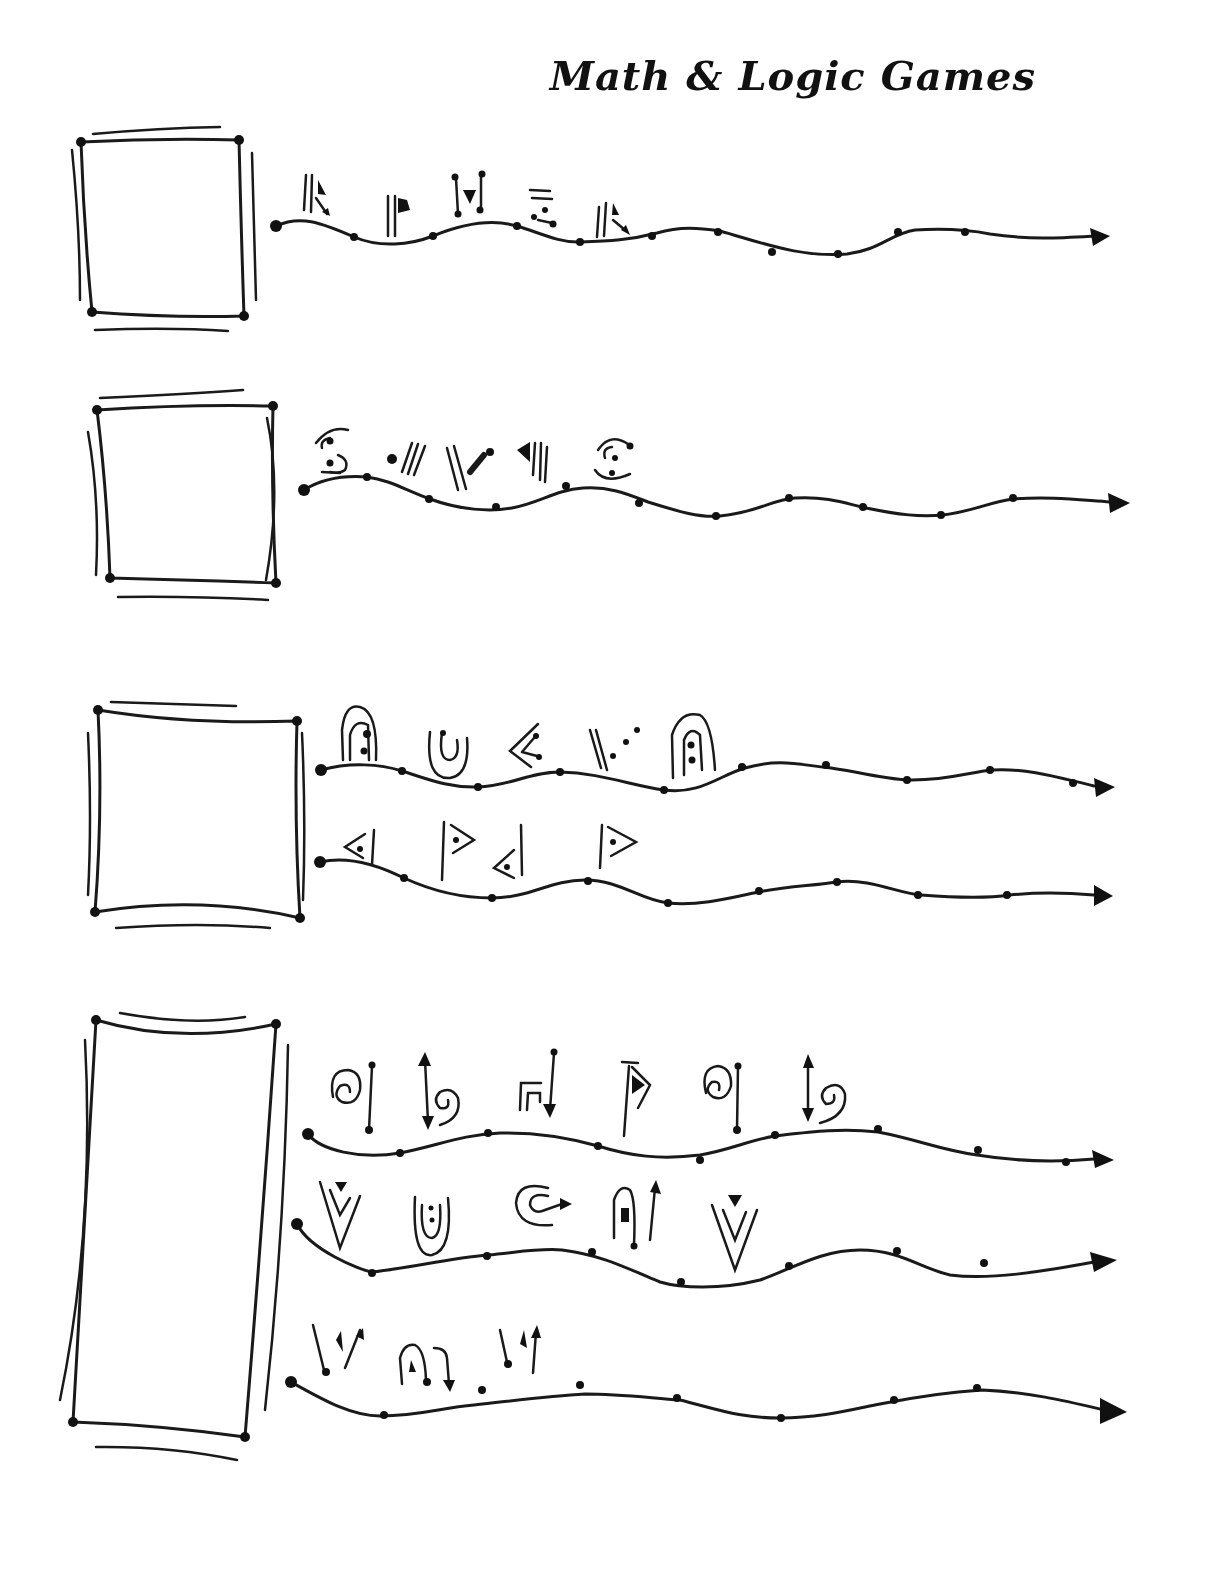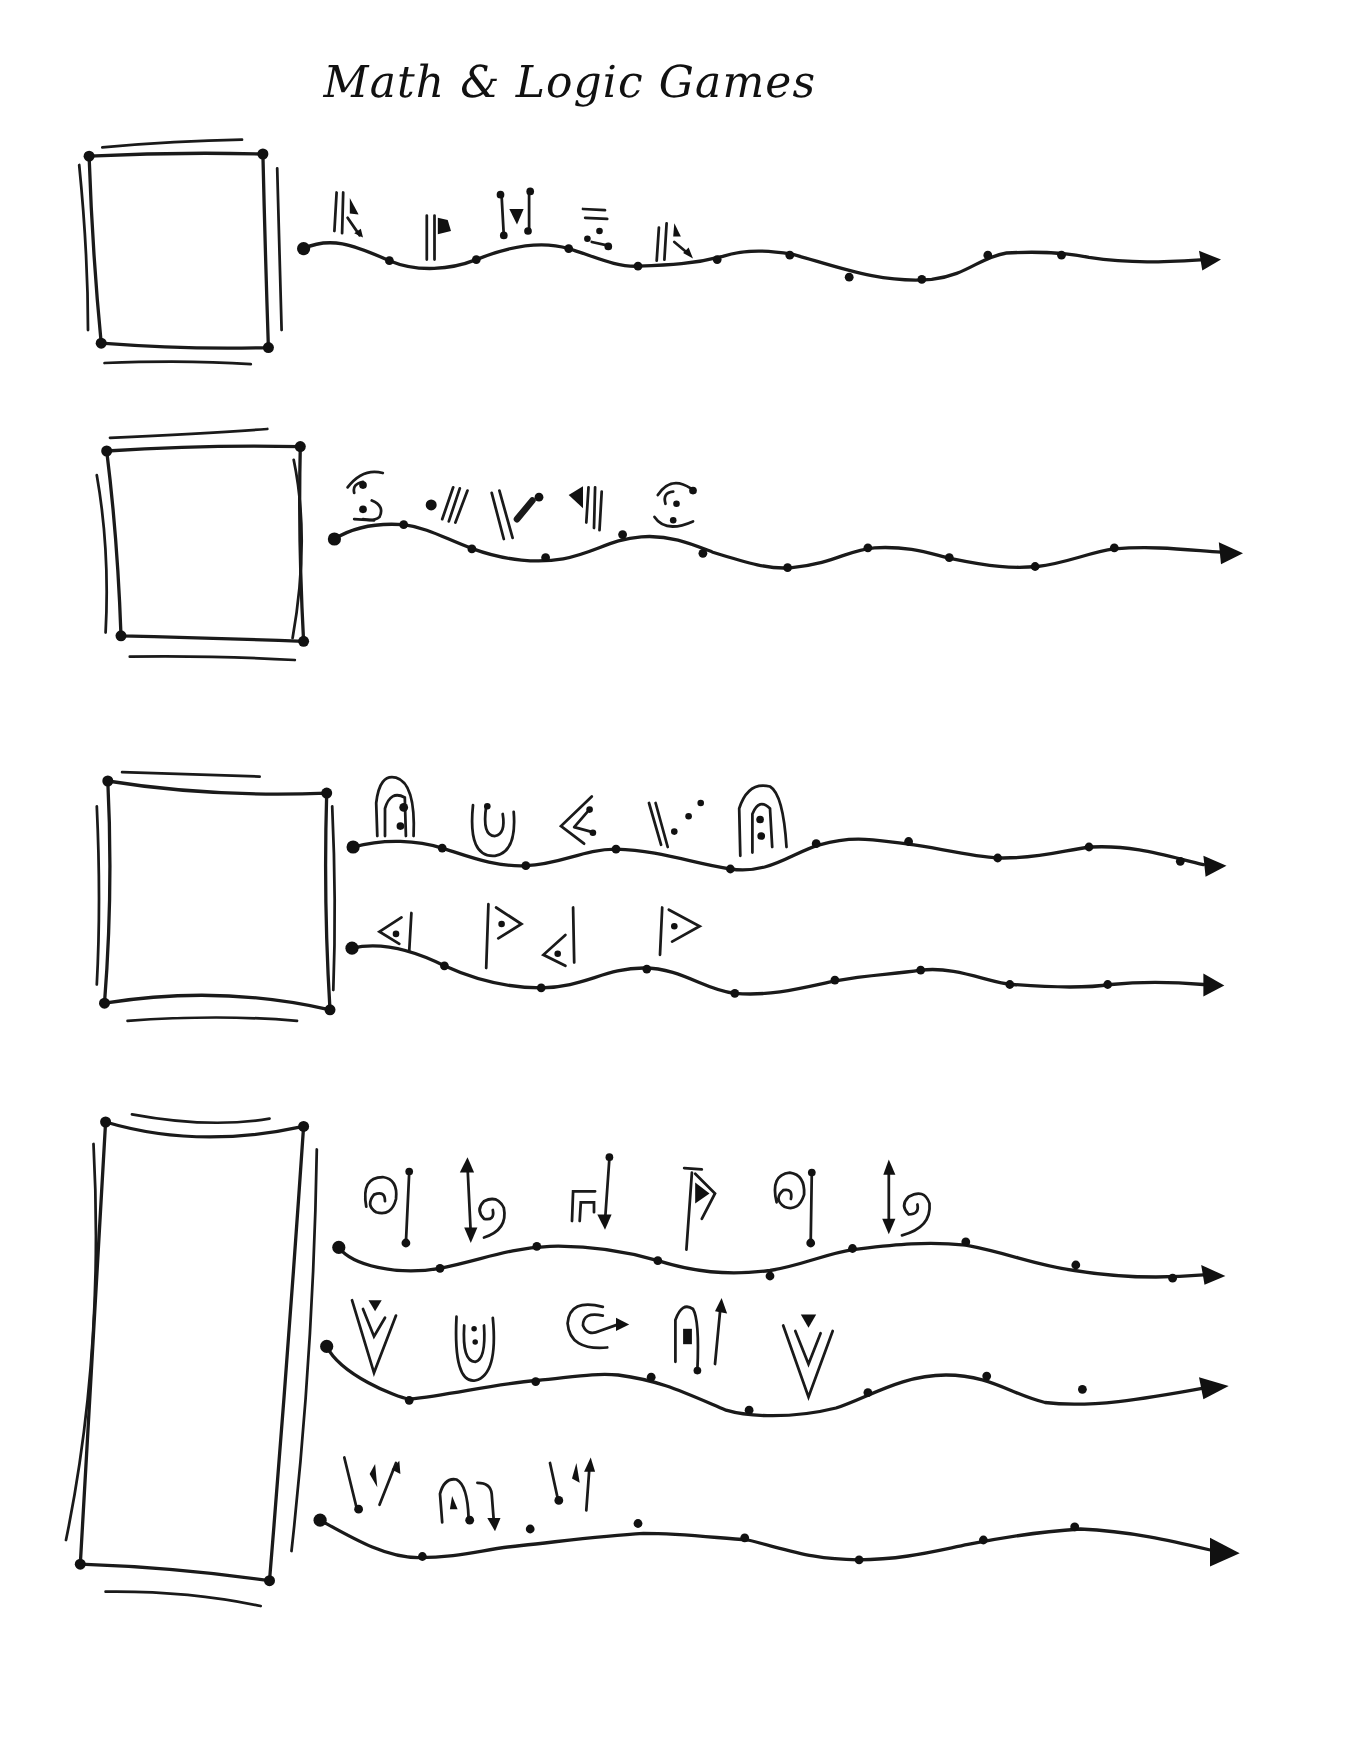--- a/index.html
+++ b/index.html
@@ -1,17 +1,17 @@
 <!DOCTYPE html>
 <html><head>
 <meta charset="utf-8">
 <style>
   html, body { margin:0; padding:0; background:#ffffff; }
   body { width:1224px; height:1584px; position:relative; overflow:hidden; font-family:"DejaVu Serif", serif; }
-  .title { position:absolute; left:0; width:1036px; top:52px; text-align:center; font-size:40px; font-weight:normal; color:#111; letter-spacing:1px; font-family:"DejaVu Serif", serif; font-style:italic; }
+  .title { position:absolute; left:0; width:1036px; top:52px; text-align:right; font-size:40px; font-weight:bold; color:#111; letter-spacing:1px; font-family:"DejaVu Serif", serif; font-style:italic; }
   svg.art { position:absolute; left:0; top:0; }
   .ink { stroke:#1a1a1a; fill:none; stroke-width:3; stroke-linecap:round; stroke-linejoin:round; }
   .ink2 { stroke:#1a1a1a; fill:none; stroke-width:2.5; stroke-linecap:round; }
   .dot { fill:#111; }
 </style>
 </head>
 <body>
 
 <div class="title">Math &amp; Logic Games</div>
 

